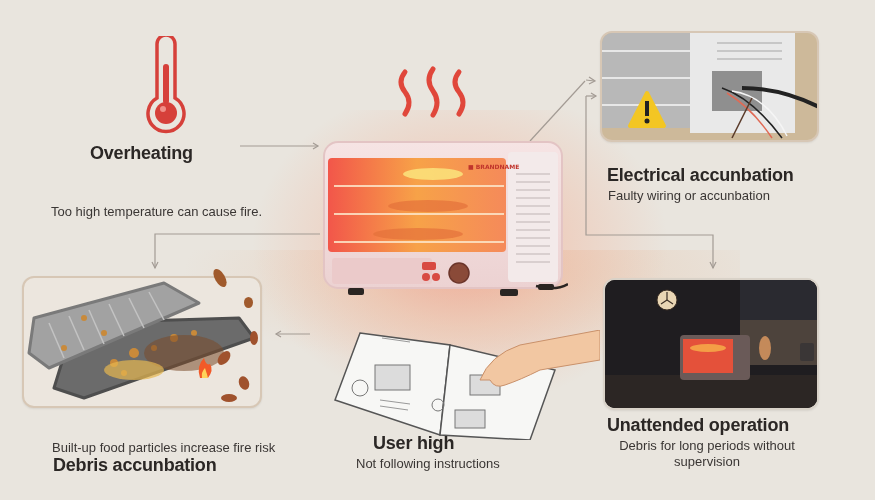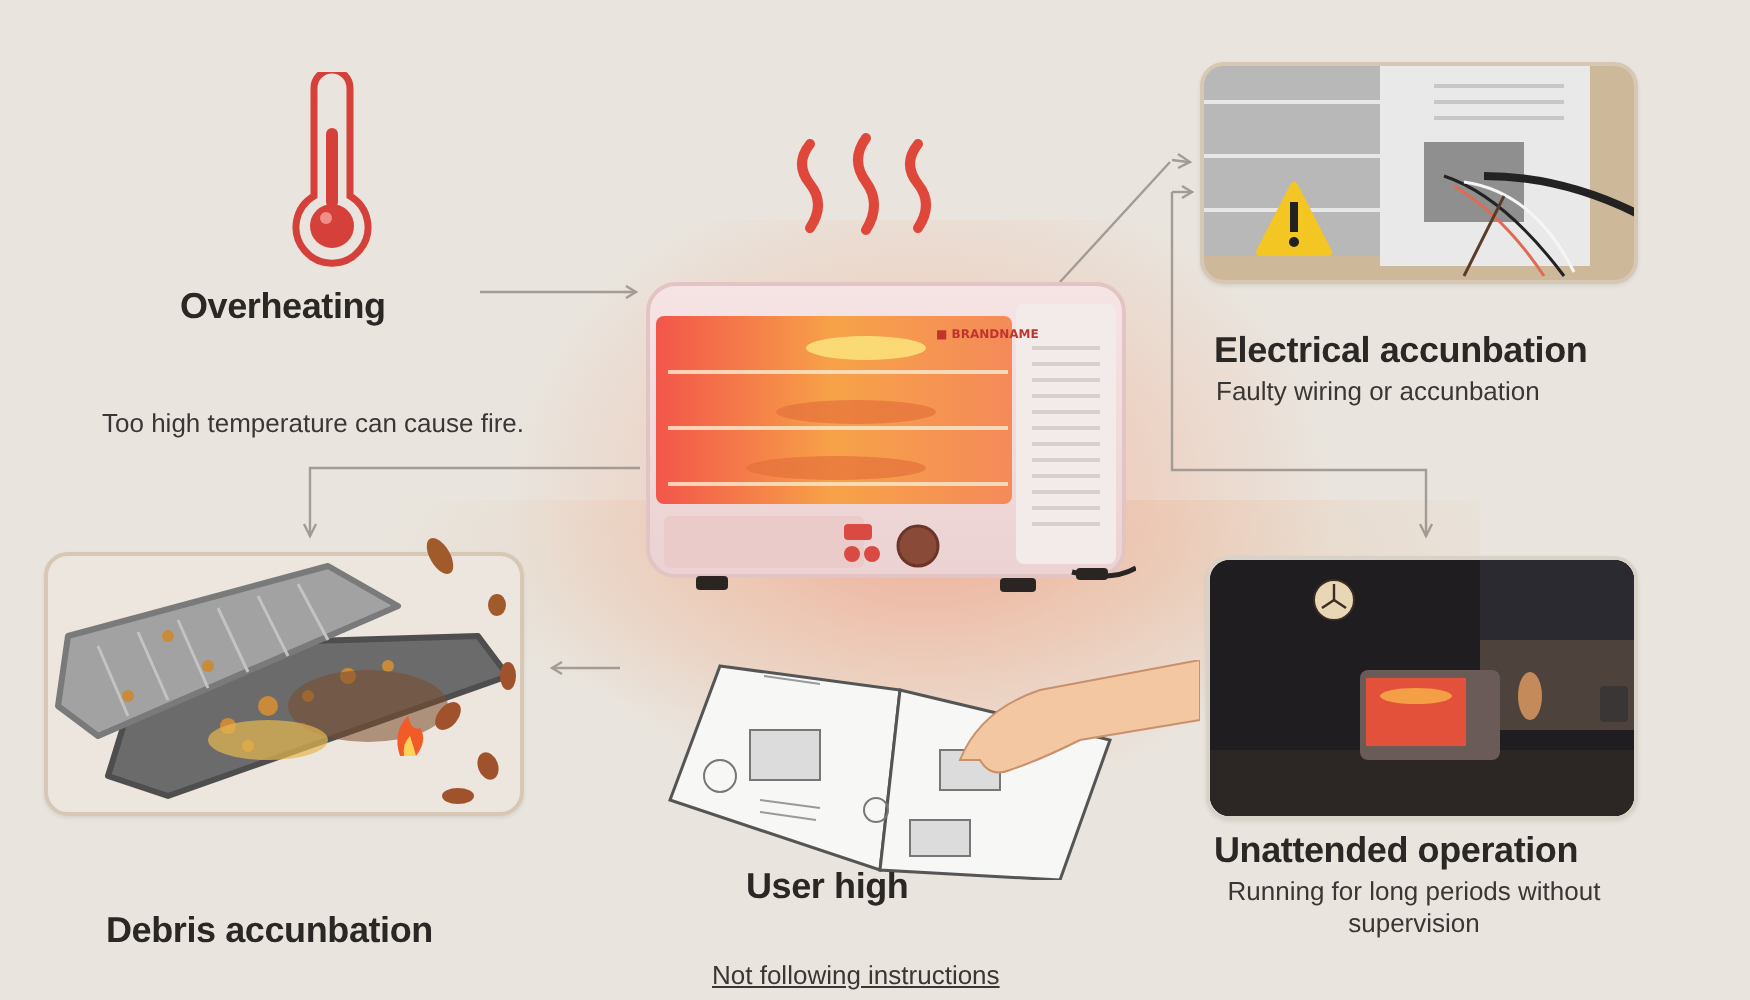--- a/index.html
+++ b/index.html
@@ -202,20 +202,21 @@
         <ellipse cx="200" cy="80" rx="5" ry="8" transform="rotate(40 200 80)"></ellipse>
         <ellipse cx="220" cy="105" rx="5" ry="7" transform="rotate(-20 220 105)"></ellipse>
         <ellipse cx="205" cy="120" rx="8" ry="4"></ellipse>
         <ellipse cx="230" cy="60" rx="4" ry="7"></ellipse>
       </g>
     </svg>
   </div>
   <div style="position:absolute;left:215px;top:268px;width:10px;height:20px;background:#a05a2c;border-radius:50%;transform:rotate(-30deg);"></div>
   <div style="position:absolute;left:244px;top:297px;width:9px;height:11px;background:#a05a2c;border-radius:50%;"></div>
   <div class="title" style="left:53px;top:427px;margin-top:28px;">Debris accunbation</div>
+  <div class="desc" style="left:52px;top:440px;">Built-up food particles increase fire risk</div>
 
   <div style="position:absolute;left:330px;top:330px;">
     <svg width="270" height="110" viewBox="0 0 270 110">
       <polygon points="30,3 120,15 110,105 5,70" fill="#f7f7f5" stroke="#555" stroke-width="1.5"></polygon>
       <polygon points="120,15 225,40 200,110 110,105" fill="#f7f7f5" stroke="#555" stroke-width="1.5"></polygon>
       <g stroke="#777" stroke-width="1" fill="#dcdcdc">
         <rect x="45" y="35" width="35" height="25"></rect>
         <rect x="140" y="45" width="30" height="20"></rect>
         <rect x="125" y="80" width="30" height="18"></rect>
         <circle cx="30" cy="58" r="8" fill="none"></circle>
@@ -223,21 +224,21 @@
       </g>
       <g stroke="#999" stroke-width="1">
         <line x1="52" y1="8" x2="80" y2="12"></line>
         <line x1="50" y1="70" x2="80" y2="74"></line>
         <line x1="50" y1="76" x2="78" y2="80"></line>
       </g>
       <path d="M150 50 q10 -25 40 -35 l80 -15 l0 30 l-60 10 q-20 10 -35 15 q-10 4 -15 -5 z" fill="#f2c7a2" stroke="#c9906a" stroke-width="1"></path>
     </svg>
   </div>
   <div class="title" style="left:373px;top:433px;">User high</div>
-  <div class="desc" style="left:356px;top:480px;text-decoration:underline;">Not following instructions</div>
+  <div class="desc" style="left:356px;top:456px;">Not following instructions</div>
 
   <div class="card" style="left:603px;top:278px;width:216px;height:132px;background:#1d1a1a;border-color:#d9d2c8;">
     <svg width="216" height="132" viewBox="0 0 216 132">
       <rect x="0" y="0" width="216" height="132" fill="#1f1d20"></rect>
       <rect x="135" y="0" width="81" height="40" fill="#2a2a30"></rect>
       <rect x="135" y="40" width="81" height="45" fill="#4d433c"></rect>
       <circle cx="62" cy="20" r="10" fill="#e9d6b4" stroke="#3a2e24" stroke-width="1"></circle>
       <g stroke="#3a2e24" stroke-width="1.2">
           <line x1="62" y1="20" x2="62" y2="12"></line>
           <line x1="62" y1="20" x2="68" y2="24"></line>
@@ -245,14 +246,14 @@
         </g>
       <rect x="0" y="95" width="216" height="37" fill="#2c2624"></rect>
       <rect x="75" y="55" width="70" height="45" rx="4" fill="#6a5a58"></rect>
       <rect x="78" y="59" width="50" height="34" fill="#e4513a"></rect>
       <ellipse cx="103" cy="68" rx="18" ry="4" fill="#f7b24a" opacity="0.8"></ellipse>
       <rect x="195" y="63" width="14" height="18" rx="2" fill="#3a3636"></rect>
       <ellipse cx="160" cy="68" rx="6" ry="12" fill="#c48a5a"></ellipse>
     </svg>
   </div>
   <div class="title" style="left:607px;top:415px;">Unattended operation</div>
-  <div class="desc wrap" style="left:598px;top:438px;width:218px;">Running for long periods without supervision</div>
+  <div class="desc wrap" style="left:598px;top:438px;width:218px;">Debris for long periods without supervision</div>
 </div>
 
 </body></html>

